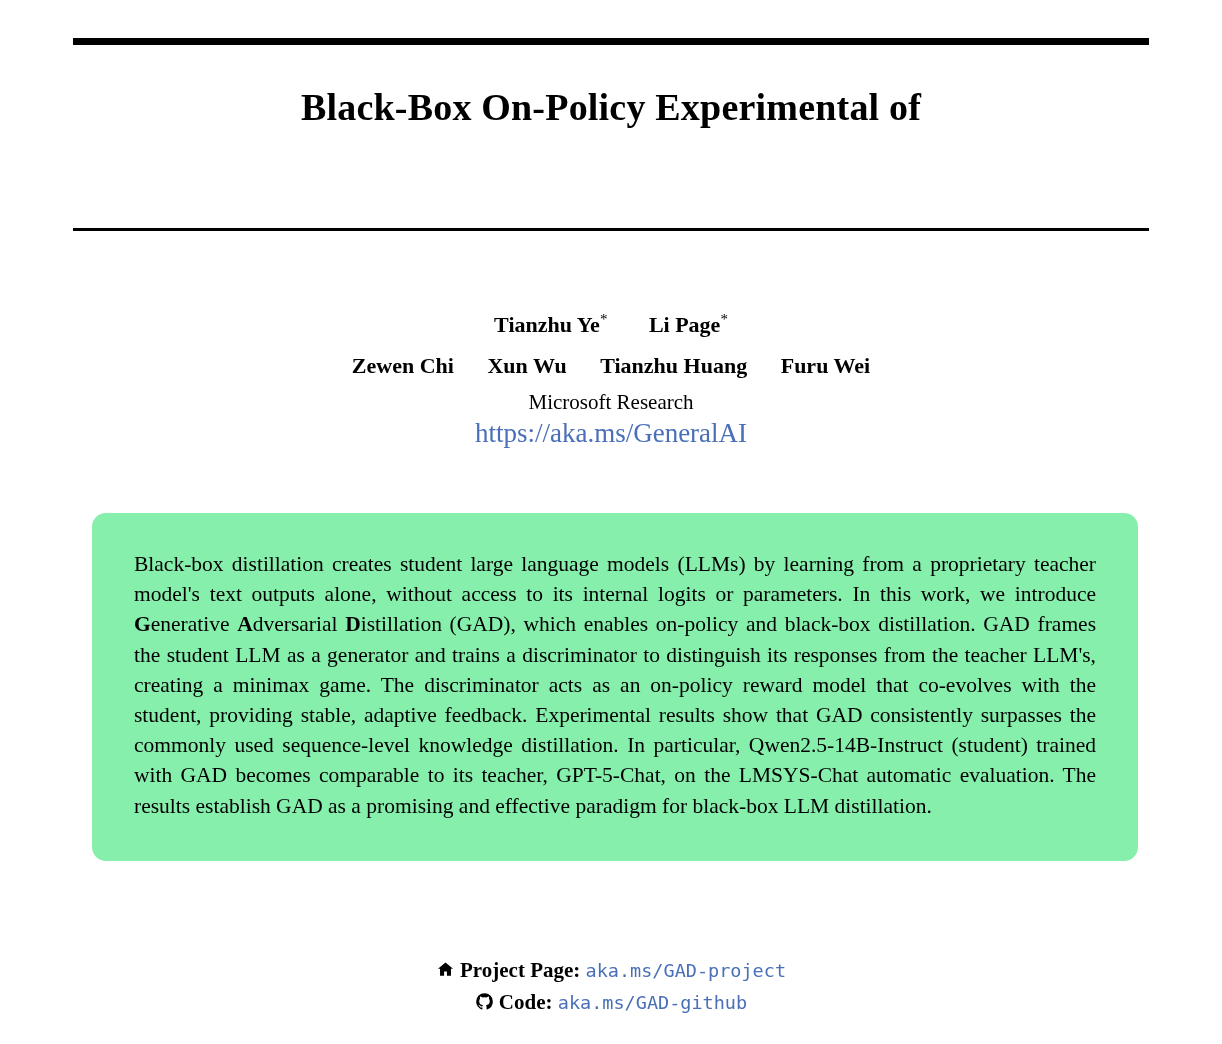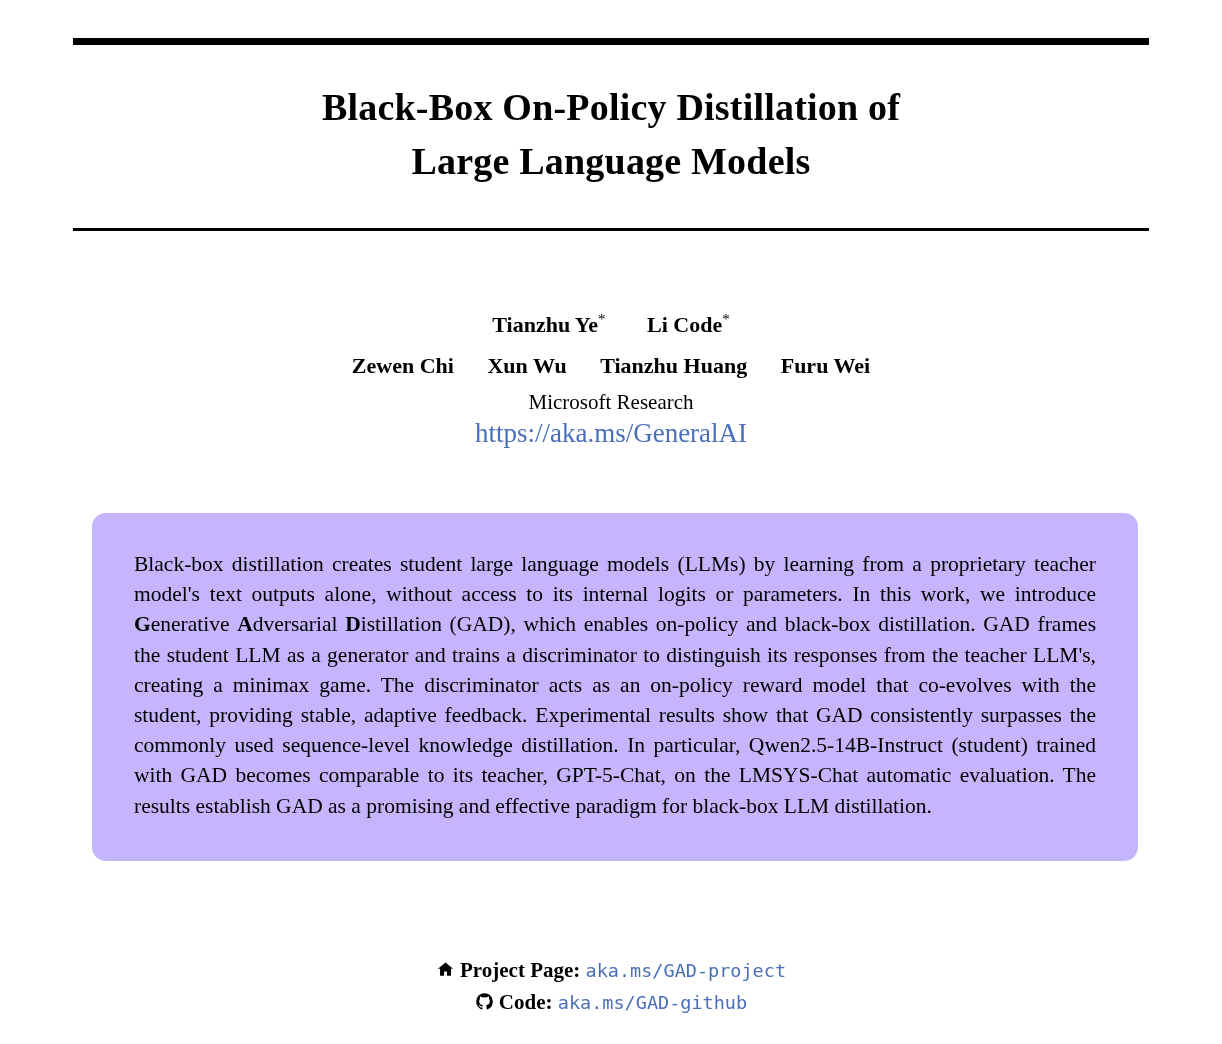--- a/index.html
+++ b/index.html
@@ -86,21 +86,21 @@
     line-height: 30px;
     color: #4a6fb8;
     font-weight: normal;
   }
   .abstract-box {
     position: absolute;
     left: 92px;
     top: 513px;
     width: 1046px;
     box-sizing: border-box;
-    background: #c4b5fd;
+    background: #86efac;
     border-radius: 14px;
     padding: 36px 42px 40px 42px;
   }
   .abstract-text {
     font-size: 21.5px;
     line-height: 30.2px;
     text-align: justify;
     text-justify: inter-word;
     hyphens: none;
   }
@@ -133,30 +133,29 @@
   }
 </style>
 </head>
 <body>
 
 <div class="page">
 
   <div class="rule-top"></div>
 
   <div class="title">
-    <span class="line">Black-Box On-Policy Distillation of</span>
-    <span class="line">Large Language Models</span>
+    <span class="line">Black-Box On-Policy Experimental of</span>
   </div>
 
   <div class="rule-bottom"></div>
 
   <div class="authors">
     <div class="author-row">
       <span class="name wide"><span>Tianzhu Ye</span><sup class="star">*</sup></span>
-      <span class="name wide"><span>Li Code</span><sup class="star">*</sup></span>
+      <span class="name wide"><span>Li Page</span><sup class="star">*</sup></span>
     </div>
     <div class="author-row">
       <span class="name">Zewen Chi</span>
       <span class="name">Xun Wu</span>
       <span class="name">Tianzhu Huang</span>
       <span class="name">Furu Wei</span>
     </div>
     <div class="affiliation">Microsoft Research</div>
     <div class="homepage">https://aka.ms/GeneralAI</div>
   </div>

